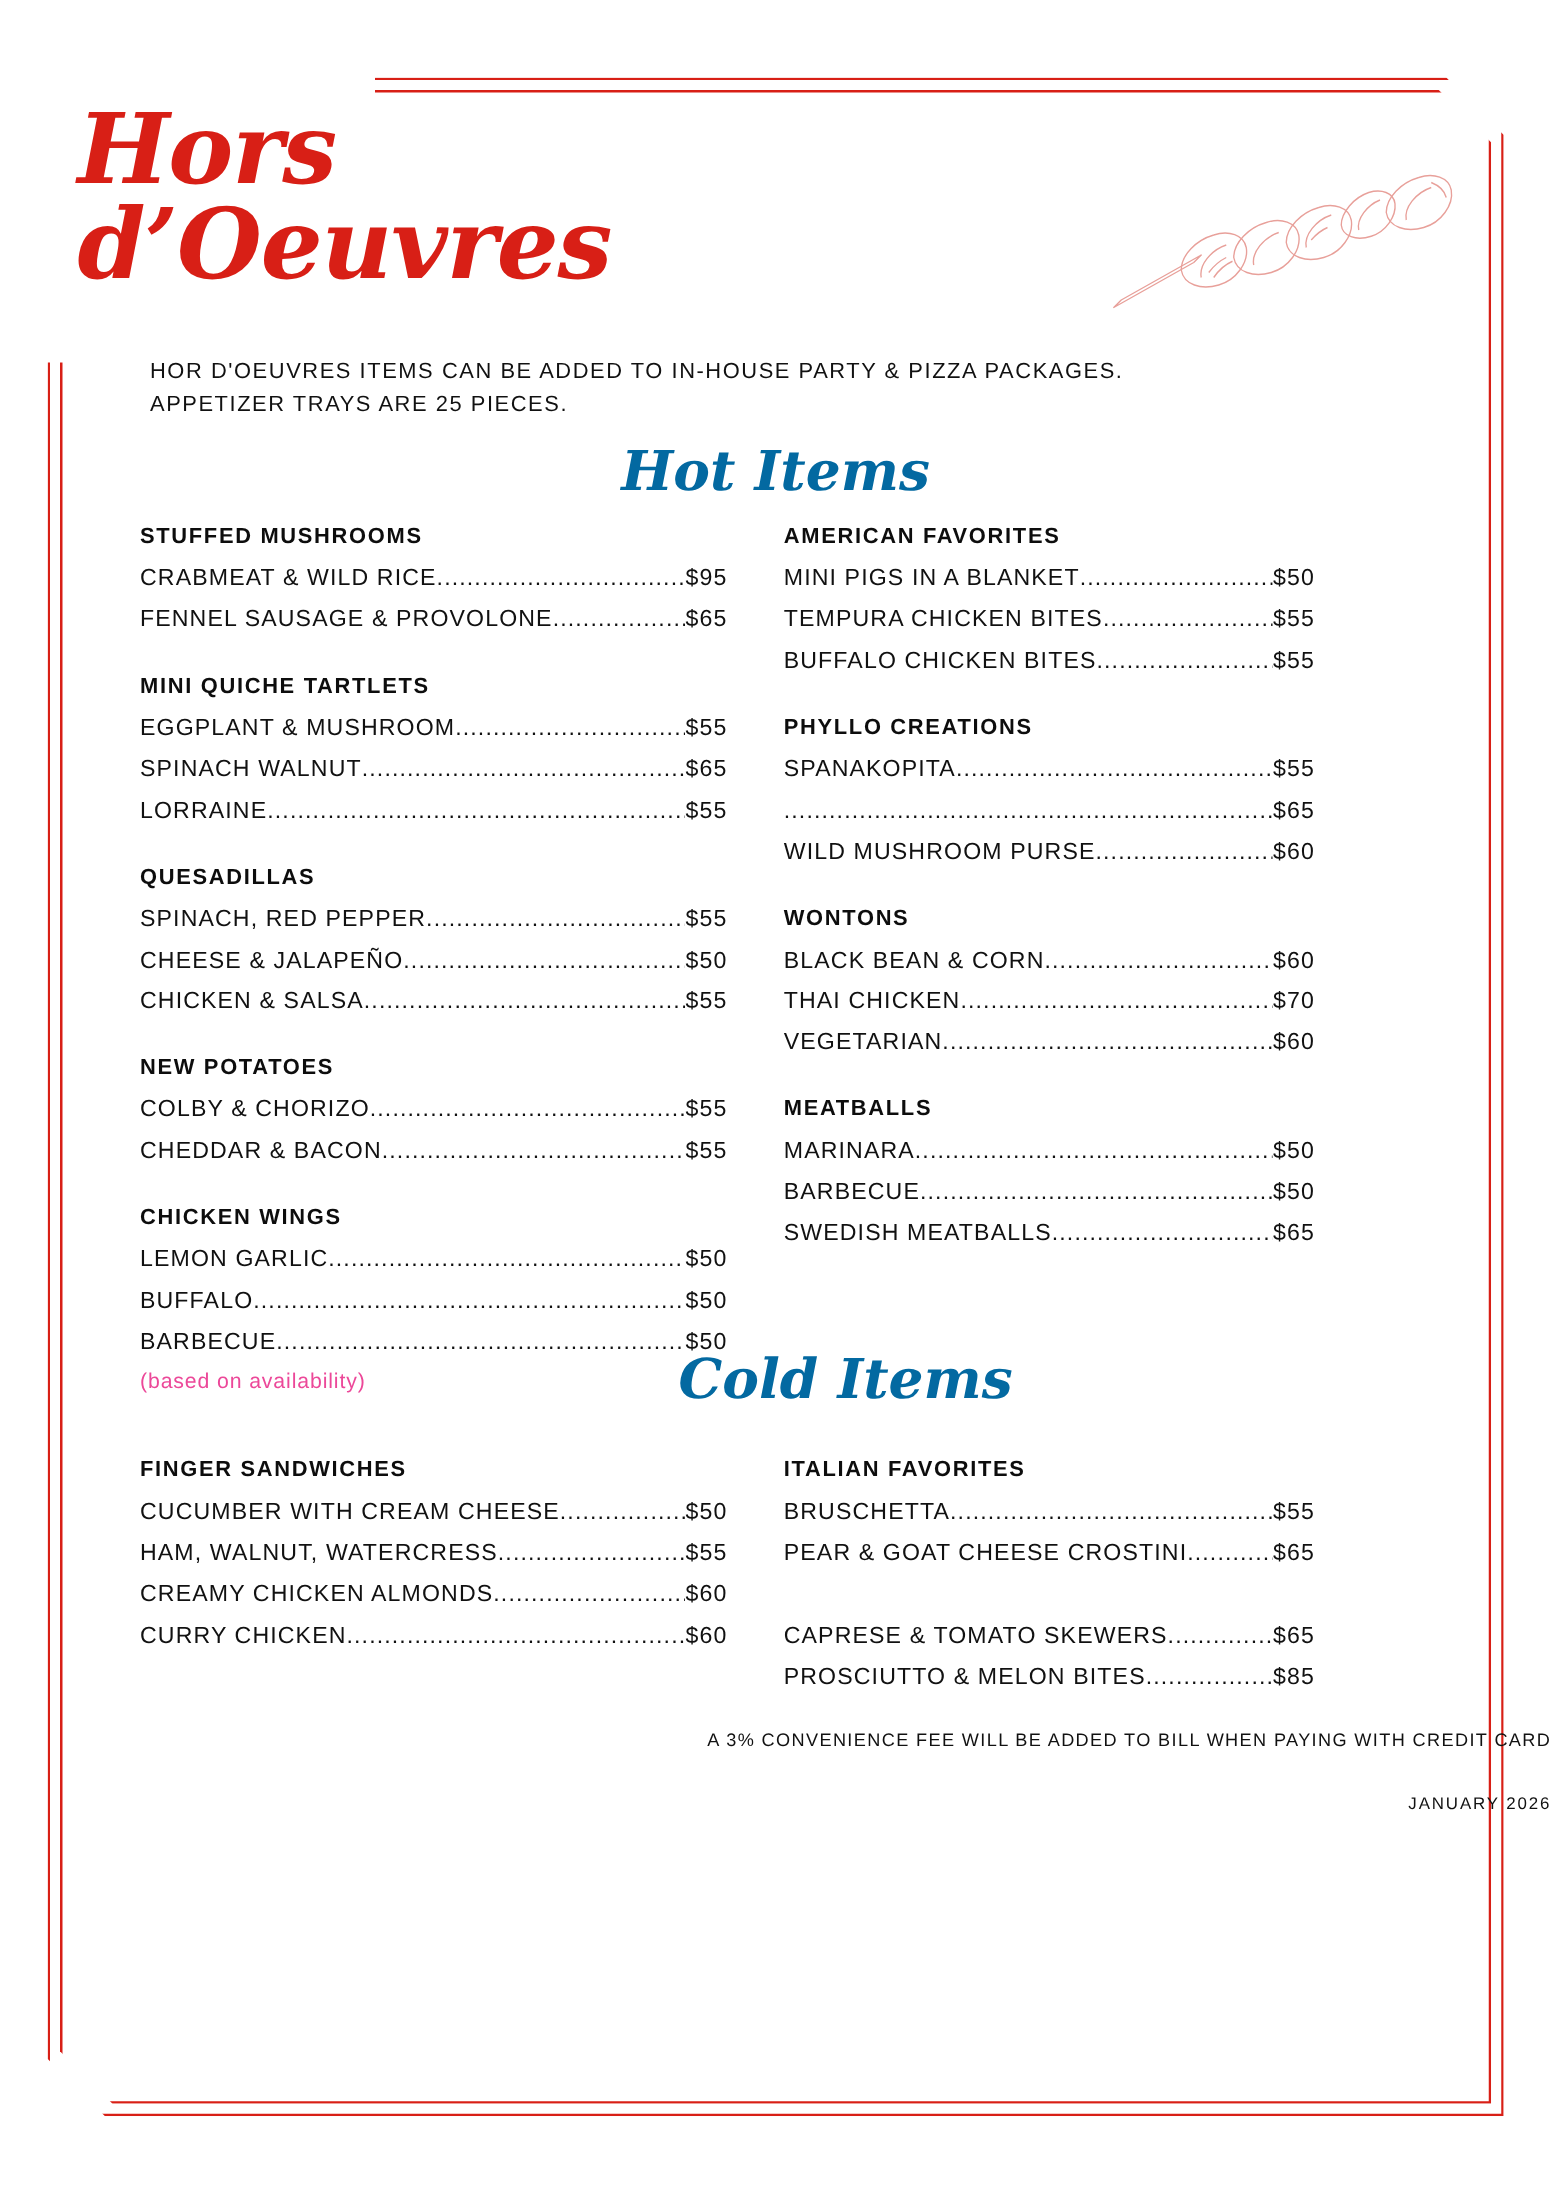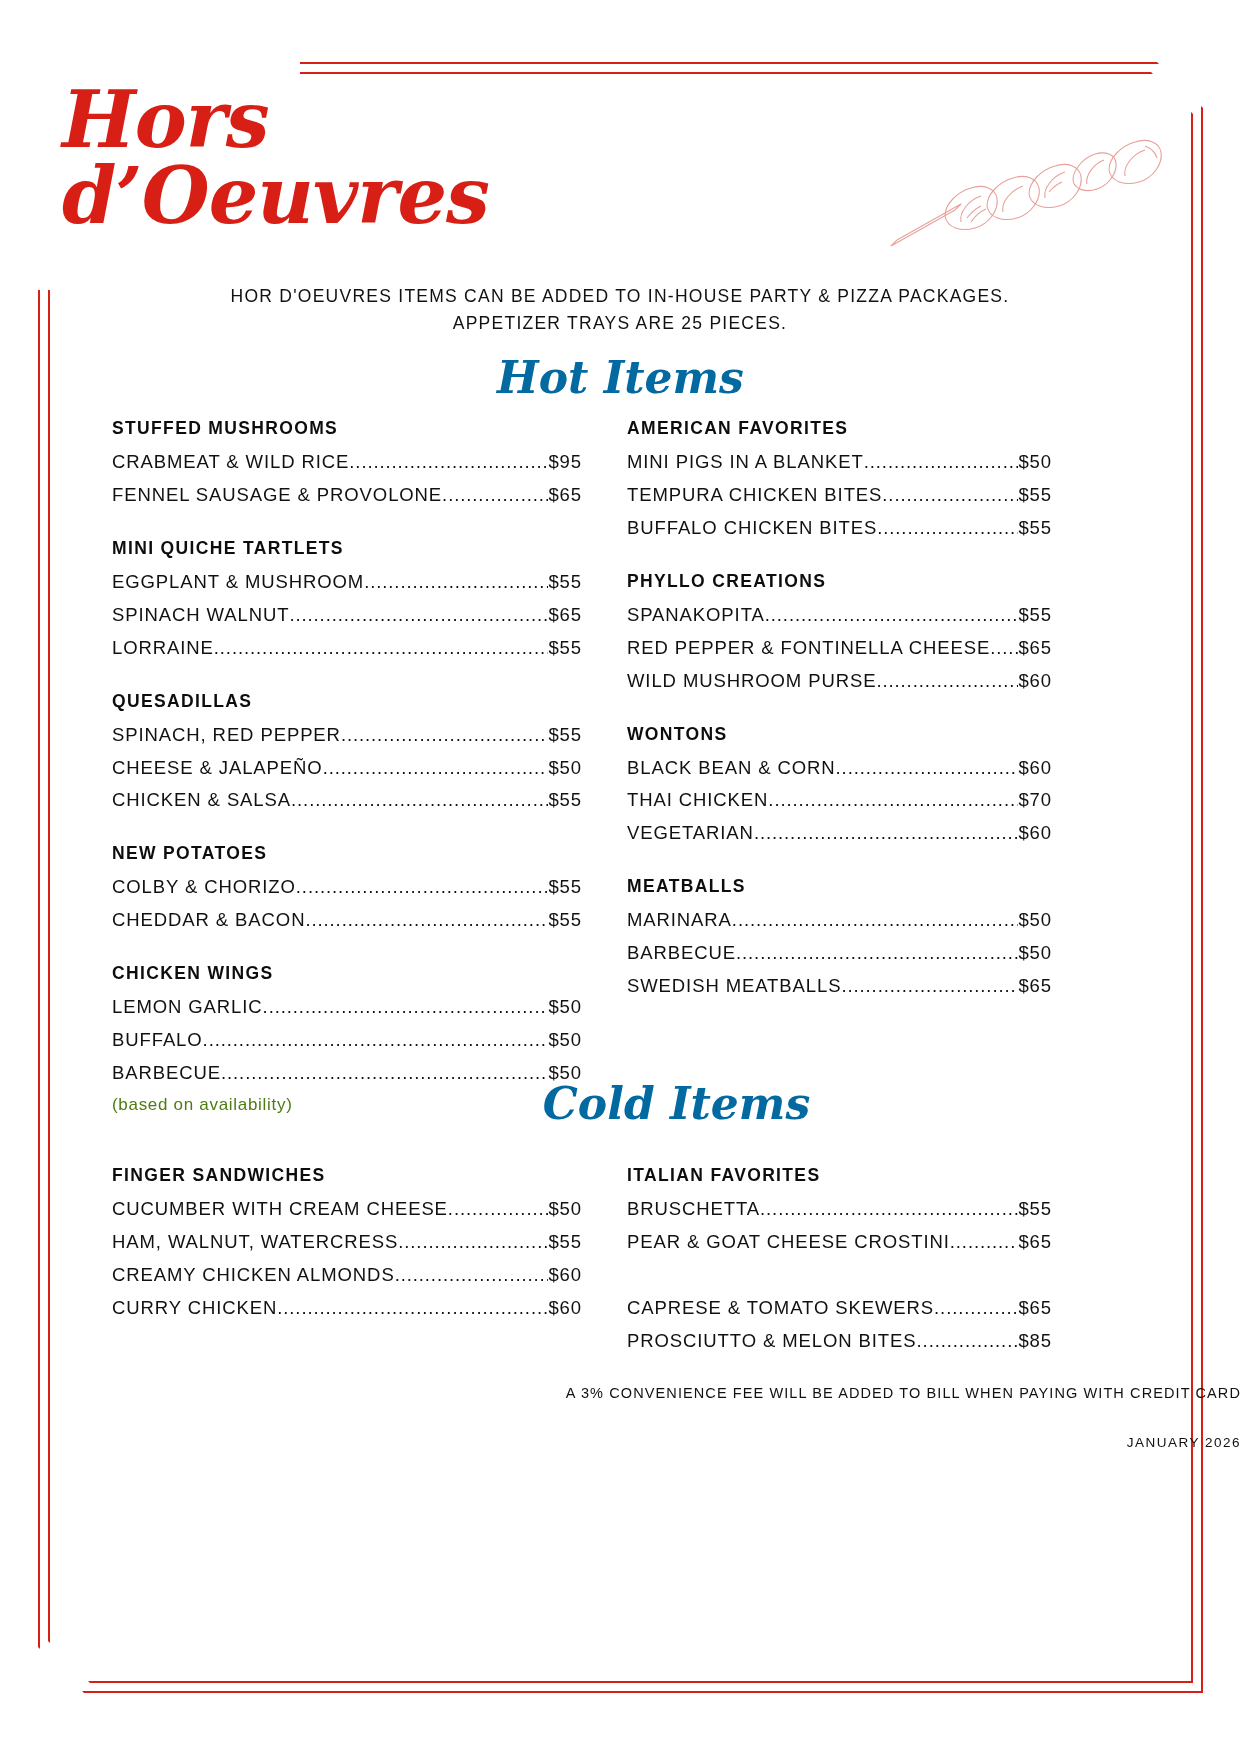--- a/index.html
+++ b/index.html
@@ -66,21 +66,20 @@
     height: 140px;
     z-index: 4;
   }
 
   
   .intro {
     position: absolute;
     left: 120px;
     top: 283px;
     width: 1000px;
-    text-align: center;
     font-size: 17.5px;
     letter-spacing: 1.25px;
     line-height: 1.55;
     color: #111111;
   }
 
   
   .section-head {
     text-align: center;
     color: #0369a1;
@@ -133,21 +132,21 @@
     white-space: nowrap;
     margin: 0 0 0 0;
     color: #111111;
     letter-spacing: 0.9px;
   }
   .item .price { flex: 0 0 auto; }
 
   .note {
     font-size: 17px;
     letter-spacing: 0.7px;
-    color: #4d7c0f;
+    color: #ec4899;
     line-height: 1.8;
   }
 
   .spacer-row { height: 33px; }
 
   
   .footer {
     position: absolute;
     left: 0;
     width: 1241px;
@@ -314,21 +313,20 @@
         </div>
       </div>
       <div class="group">
         <div class="group-title">PHYLLO CREATIONS</div>
         <div class="item">
           <span class="name">SPANAKOPITA</span>
           <span class="leader">..........................................................................................</span>
           <span class="price">$55</span>
         </div>
         <div class="item">
-          <span class="name">RED PEPPER &amp; FONTINELLA CHEESE</span>
           <span class="leader">..........................................................................................</span>
           <span class="price">$65</span>
         </div>
         <div class="item">
           <span class="name">WILD MUSHROOM PURSE</span>
           <span class="leader">..........................................................................................</span>
           <span class="price">$60</span>
         </div>
       </div>
       <div class="group">

